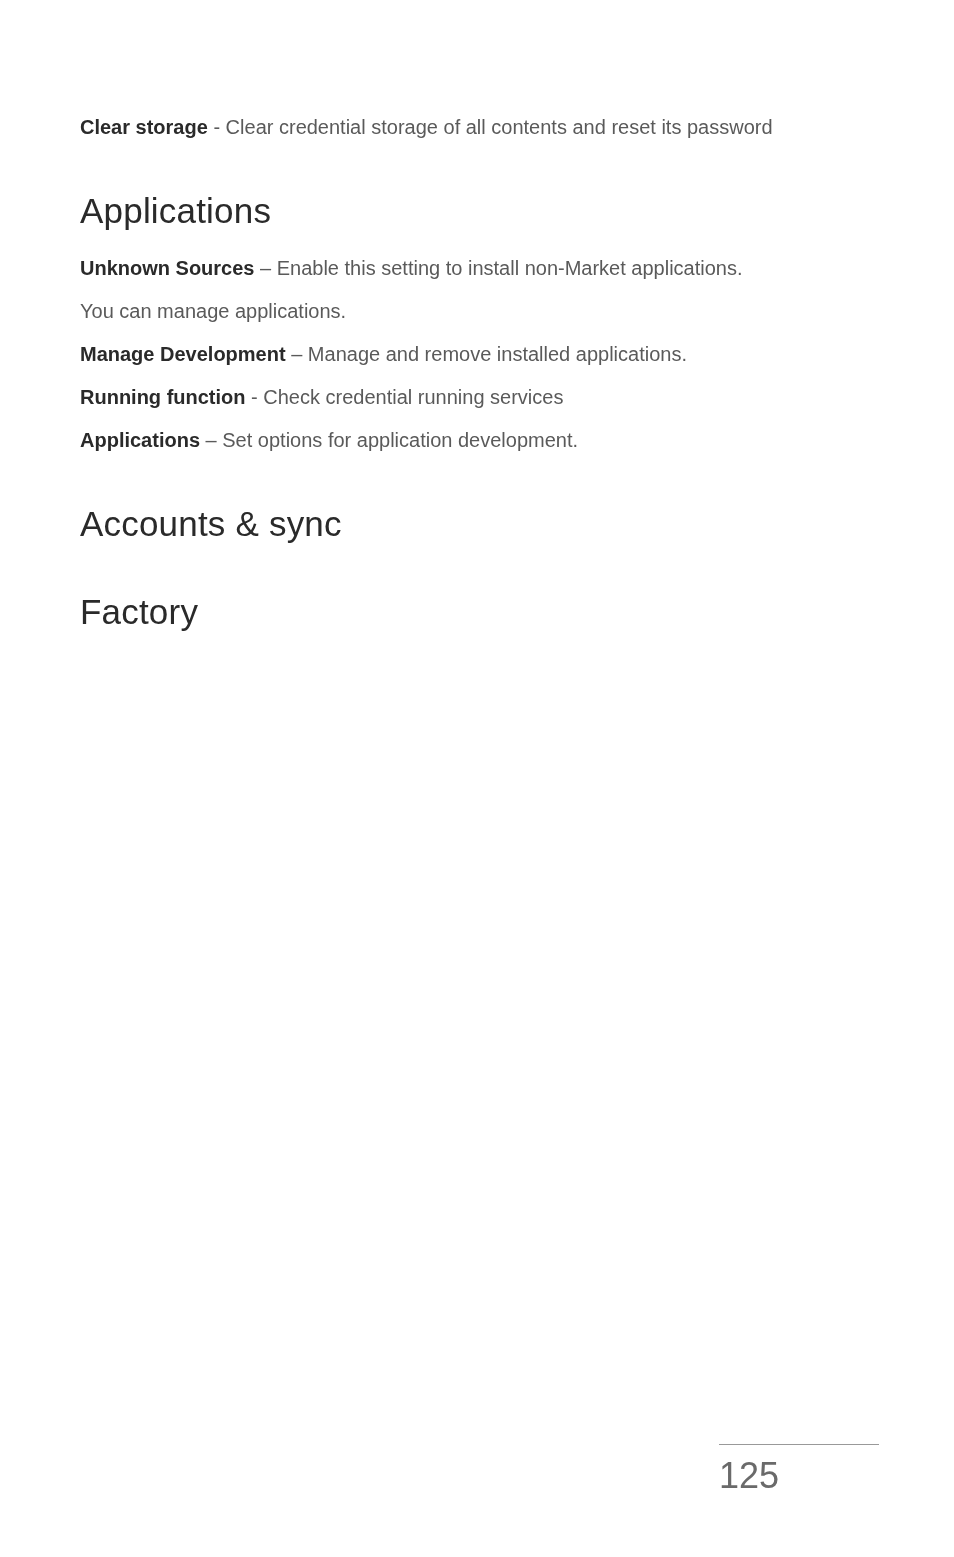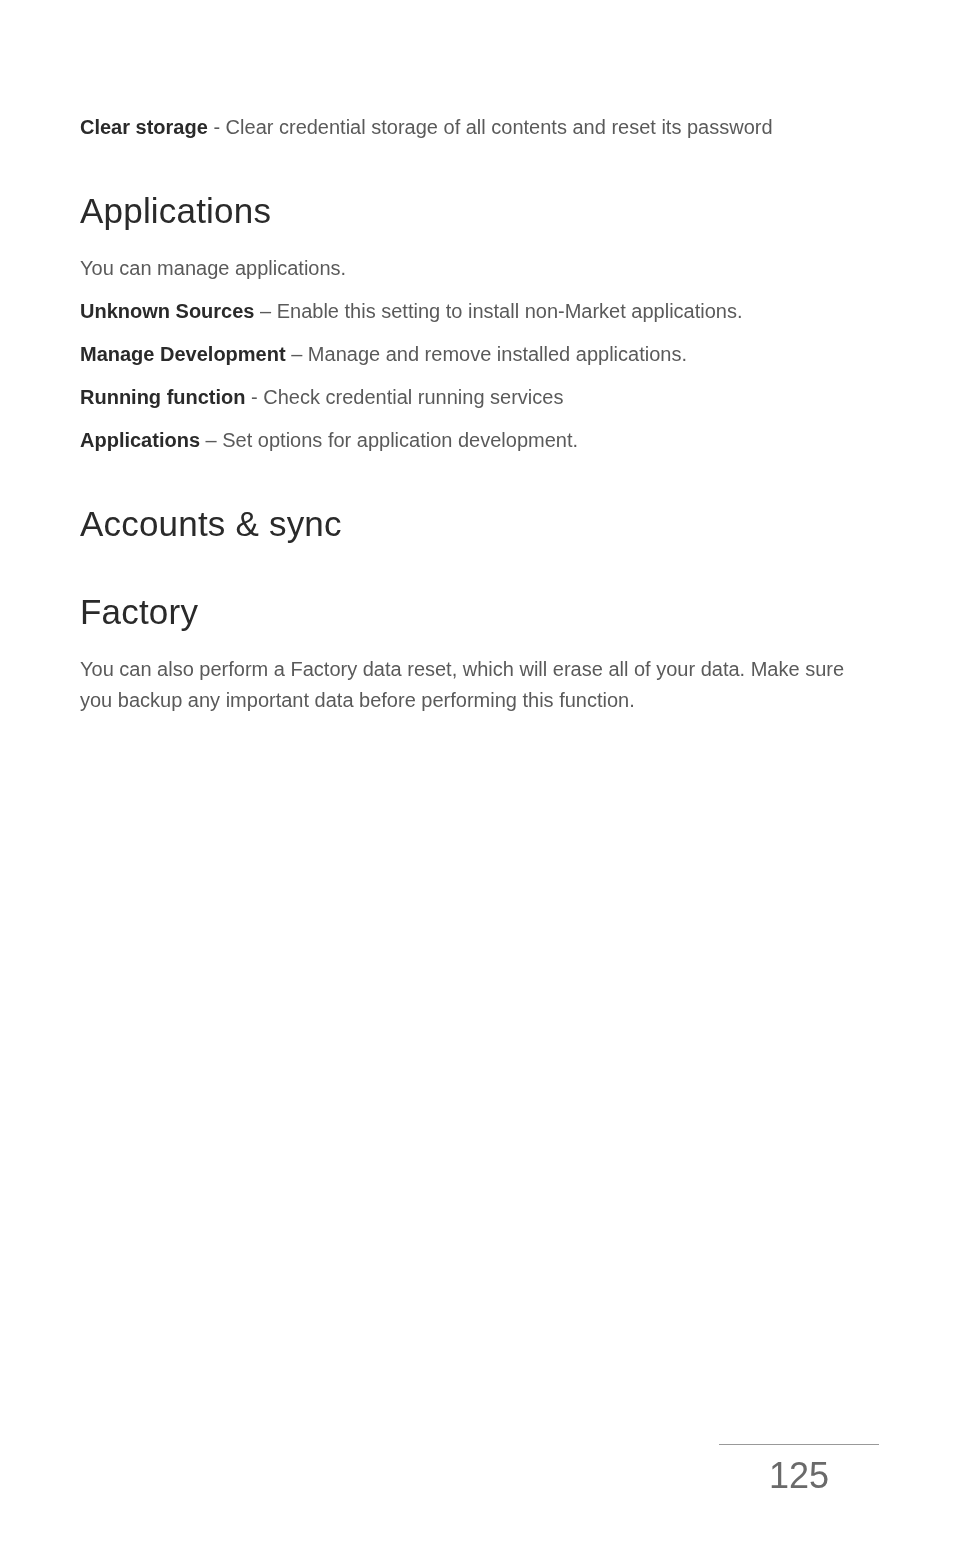--- a/index.html
+++ b/index.html
@@ -35,21 +35,21 @@
       font-weight: 500;
       color: #2a2a2a;
       margin-top: 48px;
       margin-bottom: 22px;
       letter-spacing: 0.2px;
     }
     .page-number-wrap {
       position: absolute;
       bottom: 60px;
       right: 75px;
-      text-align: center;
+      text-align: left;
     }
     .page-number-line {
       border-top: 1px solid #999;
       width: 160px;
       margin-left: auto;
       margin-bottom: 10px;
     }
     .page-number {
       font-size: 36px;
       font-weight: 300;
@@ -60,43 +60,42 @@
 <body>
 
 <div class="page">
 
   <p class="para">
     <span class="bold">Clear storage</span><span> - Clear credential storage of all contents and reset its password</span>
   </p>
 
   <h2 class="section-heading">Applications</h2>
 
-  <p class="para">You can manage applications.</p>
-
   <p class="para">
     <span class="bold">Unknown Sources</span><span> – Enable this setting to install non-Market applications.</span>
   </p>
+
+  <p class="para">You can manage applications.</p>
 
   <p class="para">
     <span class="bold">Manage Development</span><span> – Manage and remove installed applications.</span>
   </p>
 
   <p class="para">
     <span class="bold">Running function</span><span> - Check credential running services</span>
   </p>
 
   <p class="para">
     <span class="bold">Applications</span><span> – Set options for application development.</span>
   </p>
 
   <h2 class="section-heading">Accounts &amp; sync</h2>
 
 
   <h2 class="section-heading">Factory</h2>
 
-  <p class="para">You can also perform a Factory data reset, which will erase all of your data. Make sure you backup any important data before performing this function.</p>
 
 </div>
 
 <div class="page-number-wrap">
   <div class="page-number-line"></div>
   <div class="page-number">125</div>
 </div>
 
 </body></html>

